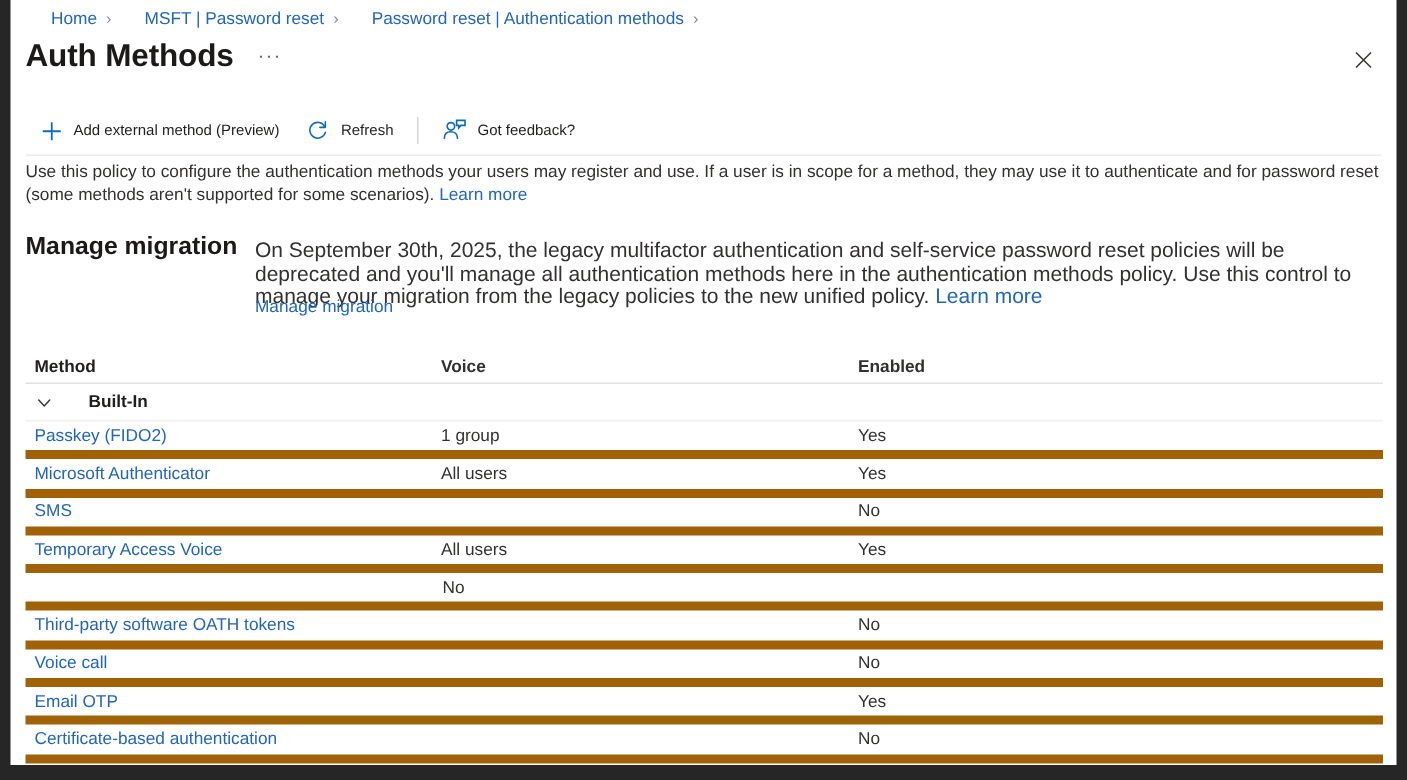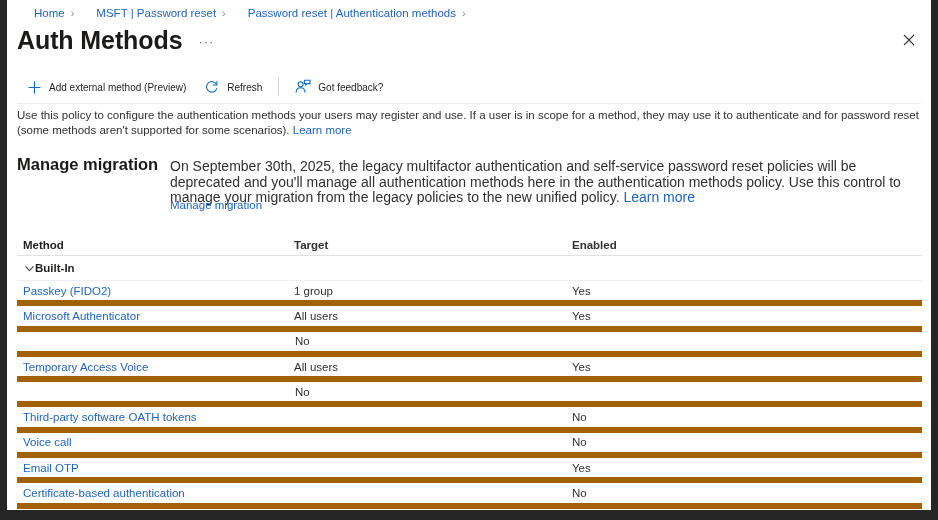--- a/index.html
+++ b/index.html
@@ -40,21 +40,21 @@
     line-height: 16px;
   }
 
   
   .title-row {
     position: absolute;
     left: 10px; top: 26px;
     display: flex; align-items: baseline; gap: 12px;
   }
   .page-title {
-    font-size: 25px;
+    font-size: 21px;
     font-weight: 600;
     color: #1b1a19;
     letter-spacing: -0.1px;
     text-align: right;
   }
   .ellipsis-btn {
     font-size: 13px;
     color: #605e5c;
     letter-spacing: 1px;
     cursor: pointer;
@@ -173,21 +173,21 @@
   }
   .c-method { width: 277px; flex: 0 0 277px; padding-left: 6px; }
   .c-target { width: 278px; flex: 0 0 278px; color: #323130; }
   .c-enabled { flex: 1 1 auto; color: #323130; }
   .method-link {
     color: #2266bb;
     cursor: pointer;
   }
   .group-cell {
     display: flex; align-items: center;
-    gap: 0;
+    gap: 24px;
     padding-left: 6px;
     cursor: pointer;
   }
   .chev {
     width: 12px; height: 12px;
     display: flex; align-items: center; justify-content: center;
     color: #3b3a39;
   }
 </style>
 </head>
@@ -260,21 +260,21 @@
   <div class="mm-body">
     <span>On September 30th, 2025, the legacy multifactor authentication and self-service password reset policies will be deprecated and you'll manage all authentication methods here in the authentication methods policy. Use this control to manage your migration from the legacy policies to the new unified policy.</span>
     <span class="inline-link">Learn more</span>
   </div>
   <div class="mm-link">Manage migration</div>
 
   <div class="table">
 
     <div class="row header">
       <div class="c-method">Method</div>
-      <div class="c-target">Target</div>
+      <div class="c-target">Voice</div>
       <div class="c-enabled">Enabled</div>
     </div>
 
     <div class="row group">
       <div class="c-method group-cell">
         <span class="chev">
           <svg width="11" height="11" viewBox="0 0 12 12">
             <path d="M2 4 L6 8.3 L10 4" stroke="#3b3a39" stroke-width="1.1" fill="none" stroke-linecap="round" stroke-linejoin="round"></path>
           </svg>
         </span>
@@ -289,20 +289,21 @@
           <div class="c-method"><span class="method-link">Passkey (FIDO2)</span></div>
           <div class="c-target">1 group</div>
           <div class="c-enabled">Yes</div>
         </div>
         <div class="row data">
           <div class="c-method"><span class="method-link">Microsoft Authenticator</span></div>
           <div class="c-target">All users</div>
           <div class="c-enabled">Yes</div>
         </div>
         <div class="row data">
+          <div class="c-method"><span class="method-link">SMS</span></div>
           <div class="c-target"></div>
           <div class="c-enabled">No</div>
         </div>
         <div class="row data">
           <div class="c-method"><span class="method-link">Temporary Access Voice</span></div>
           <div class="c-target">All users</div>
           <div class="c-enabled">Yes</div>
         </div>
         <div class="row data">
           <div class="c-target"></div>

